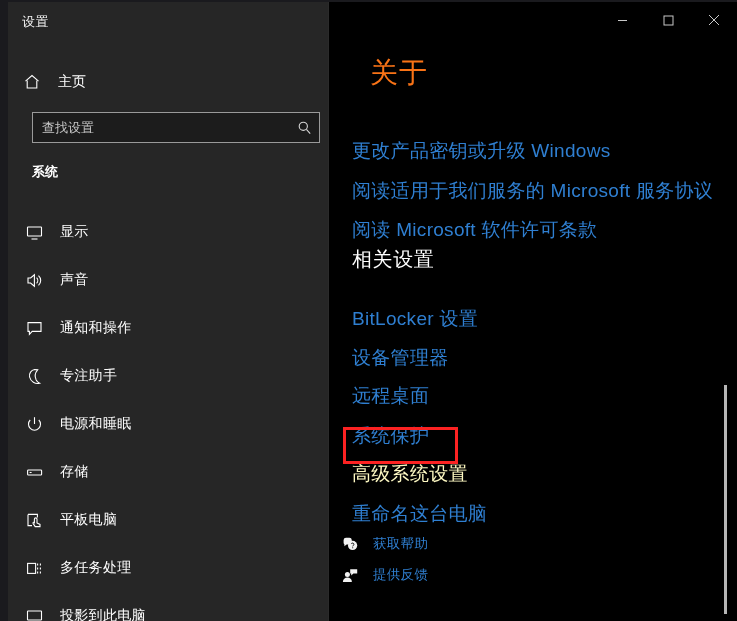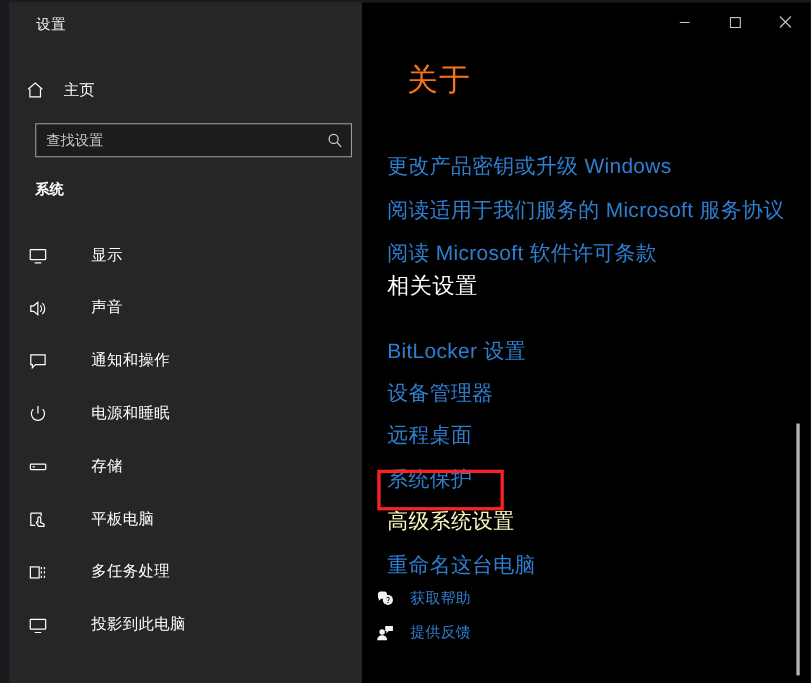--- a/index.html
+++ b/index.html
@@ -36,21 +36,20 @@
     height: 40px;
     background: transparent;
   }
   .title-text {
     position: absolute;
     left: 14px;
     top: 11px;
     font-size: 13px;
     color: #f2f2f2;
     letter-spacing: 0.5px;
-    margin-left: 11px;
   }
   .win-btns {
     position: absolute;
     right: 0;
     top: 0;
     height: 36px;
     display: flex;
   }
   .win-btn {
     width: 46px;
@@ -137,21 +136,20 @@
   .navlist {
     position: absolute;
     left: 0;
     top: 206px;
     width: 320px;
   }
   .navitem {
     height: 48px;
     display: flex;
     align-items: center;
-    gap: 23px;
   }
   .nav-icon {
     width: 52px;
     display: flex;
     align-items: center;
     justify-content: center;
     color: #ffffff;
     flex: 0 0 52px;
   }
   .nav-icon svg { display: block; }
@@ -299,20 +297,28 @@
 
         <div class="navitem">
           <span class="nav-icon">
             <svg width="19" height="19" viewBox="0 0 19 19" fill="none" stroke="currentColor" stroke-width="1.1">
               <path d="M3 3.6 H16 V12.4 H7.2 L4.4 15.4 V12.4 H3 Z"></path>
             </svg>
           </span>
           <span class="nav-label">通知和操作</span>
         </div>
 
+        <div class="navitem">
+          <span class="nav-icon">
+            <svg width="19" height="19" viewBox="0 0 19 19" fill="none" stroke="currentColor" stroke-width="1.1">
+              <path d="M12.6 2.8 C10.2 5.6 9.6 9.6 11.2 13 C12 14.6 13.2 15.6 14.6 16.2 C10.2 17.4 5.6 14.4 4.6 10 C3.8 6.4 6.2 3.2 9.6 2.5 Z"></path>
+            </svg>
+          </span>
+          <span class="nav-label">专注助手</span>
+        </div>
 
         <div class="navitem">
           <span class="nav-icon">
             <svg width="19" height="19" viewBox="0 0 19 19" fill="none" stroke="currentColor" stroke-width="1.1">
               <path d="M5.2 5 A6 6 0 1 0 13.8 5"></path>
               <path d="M9.5 2.2 V9"></path>
             </svg>
           </span>
           <span class="nav-label">电源和睡眠</span>
         </div>

